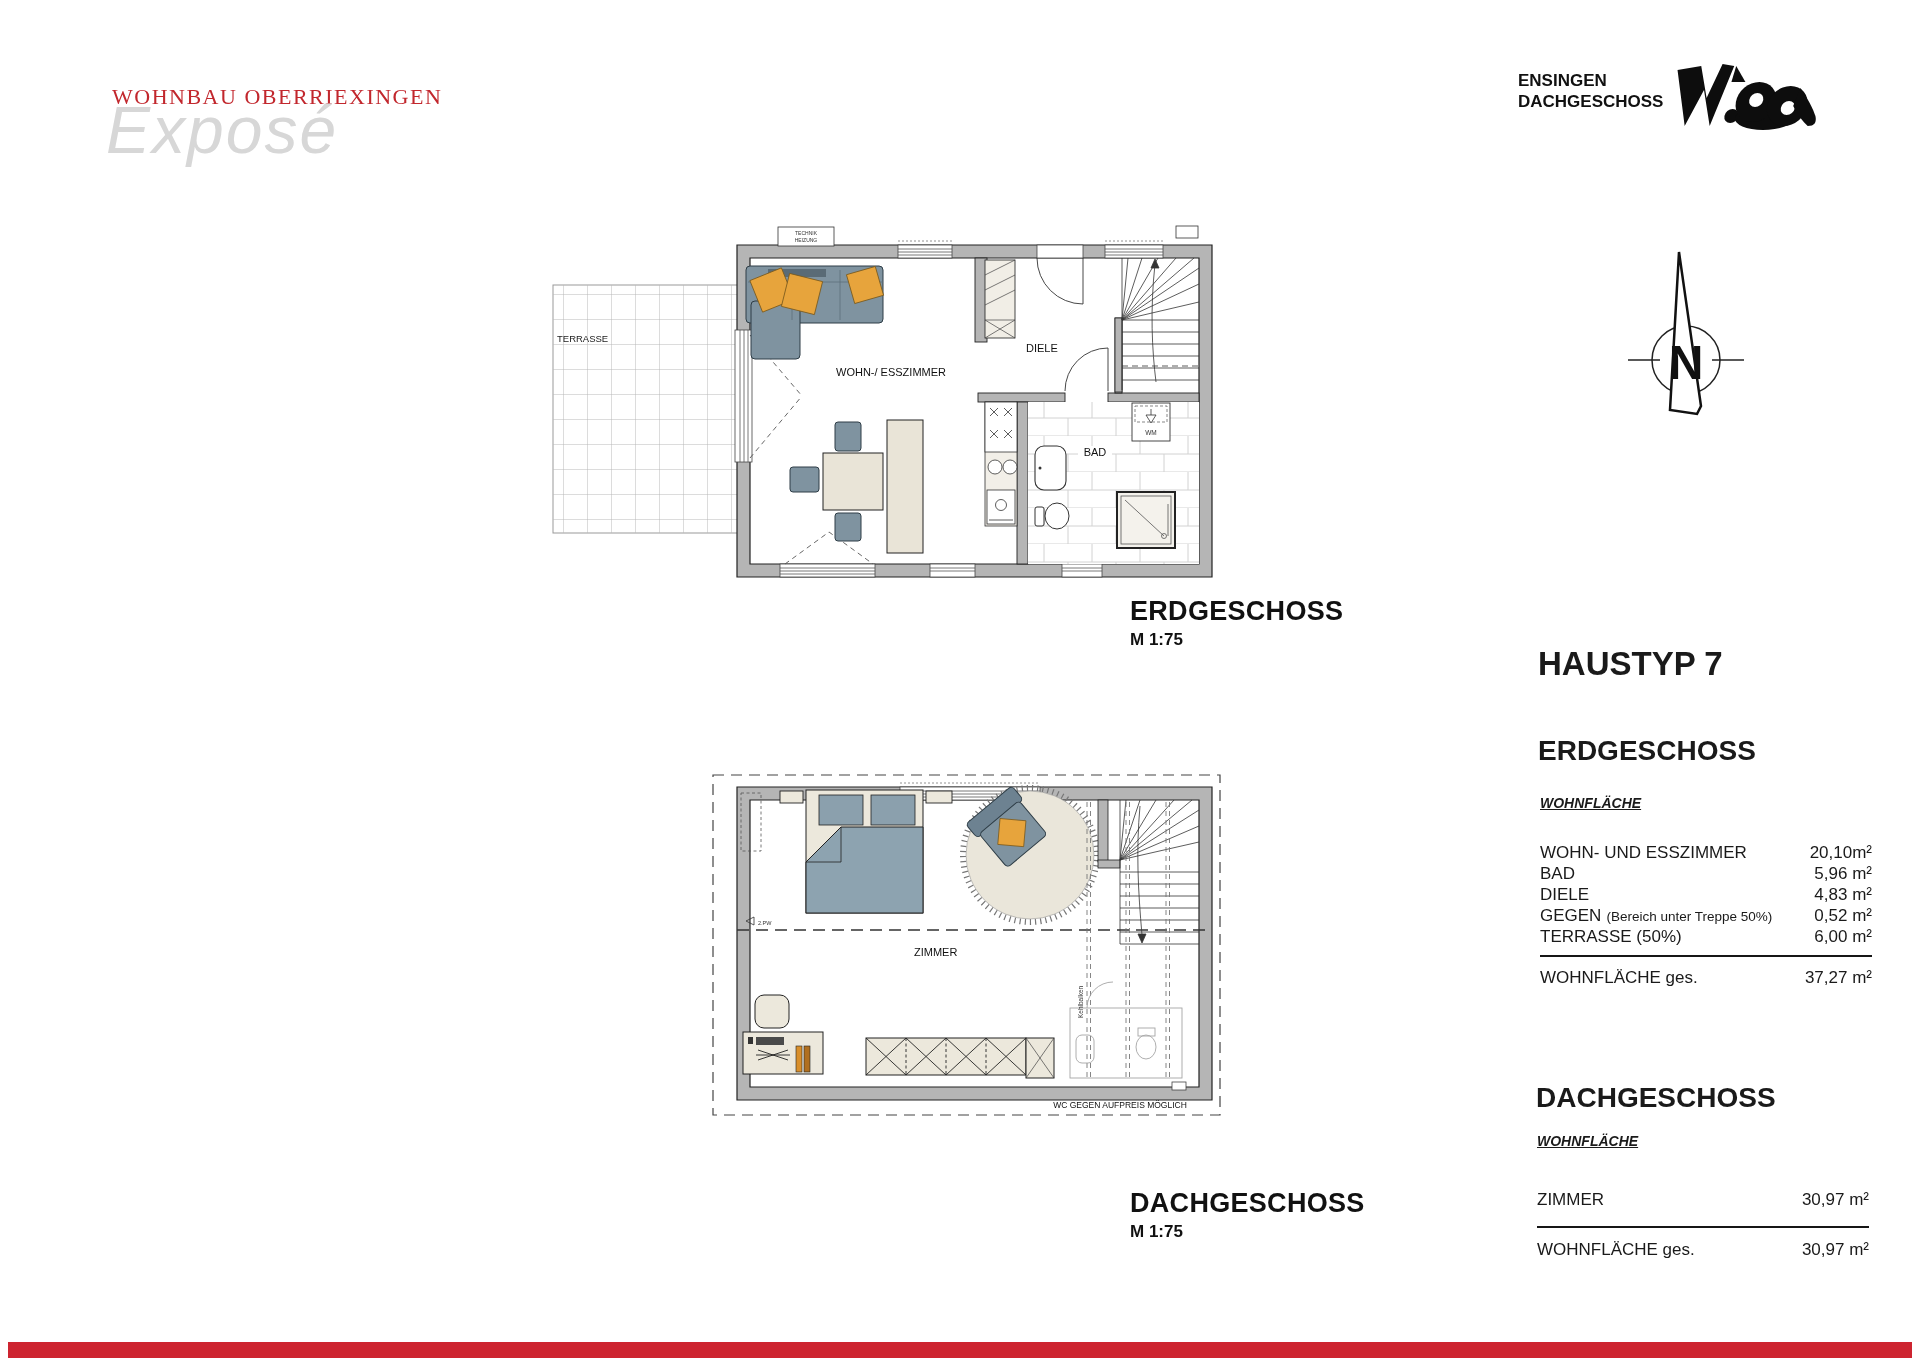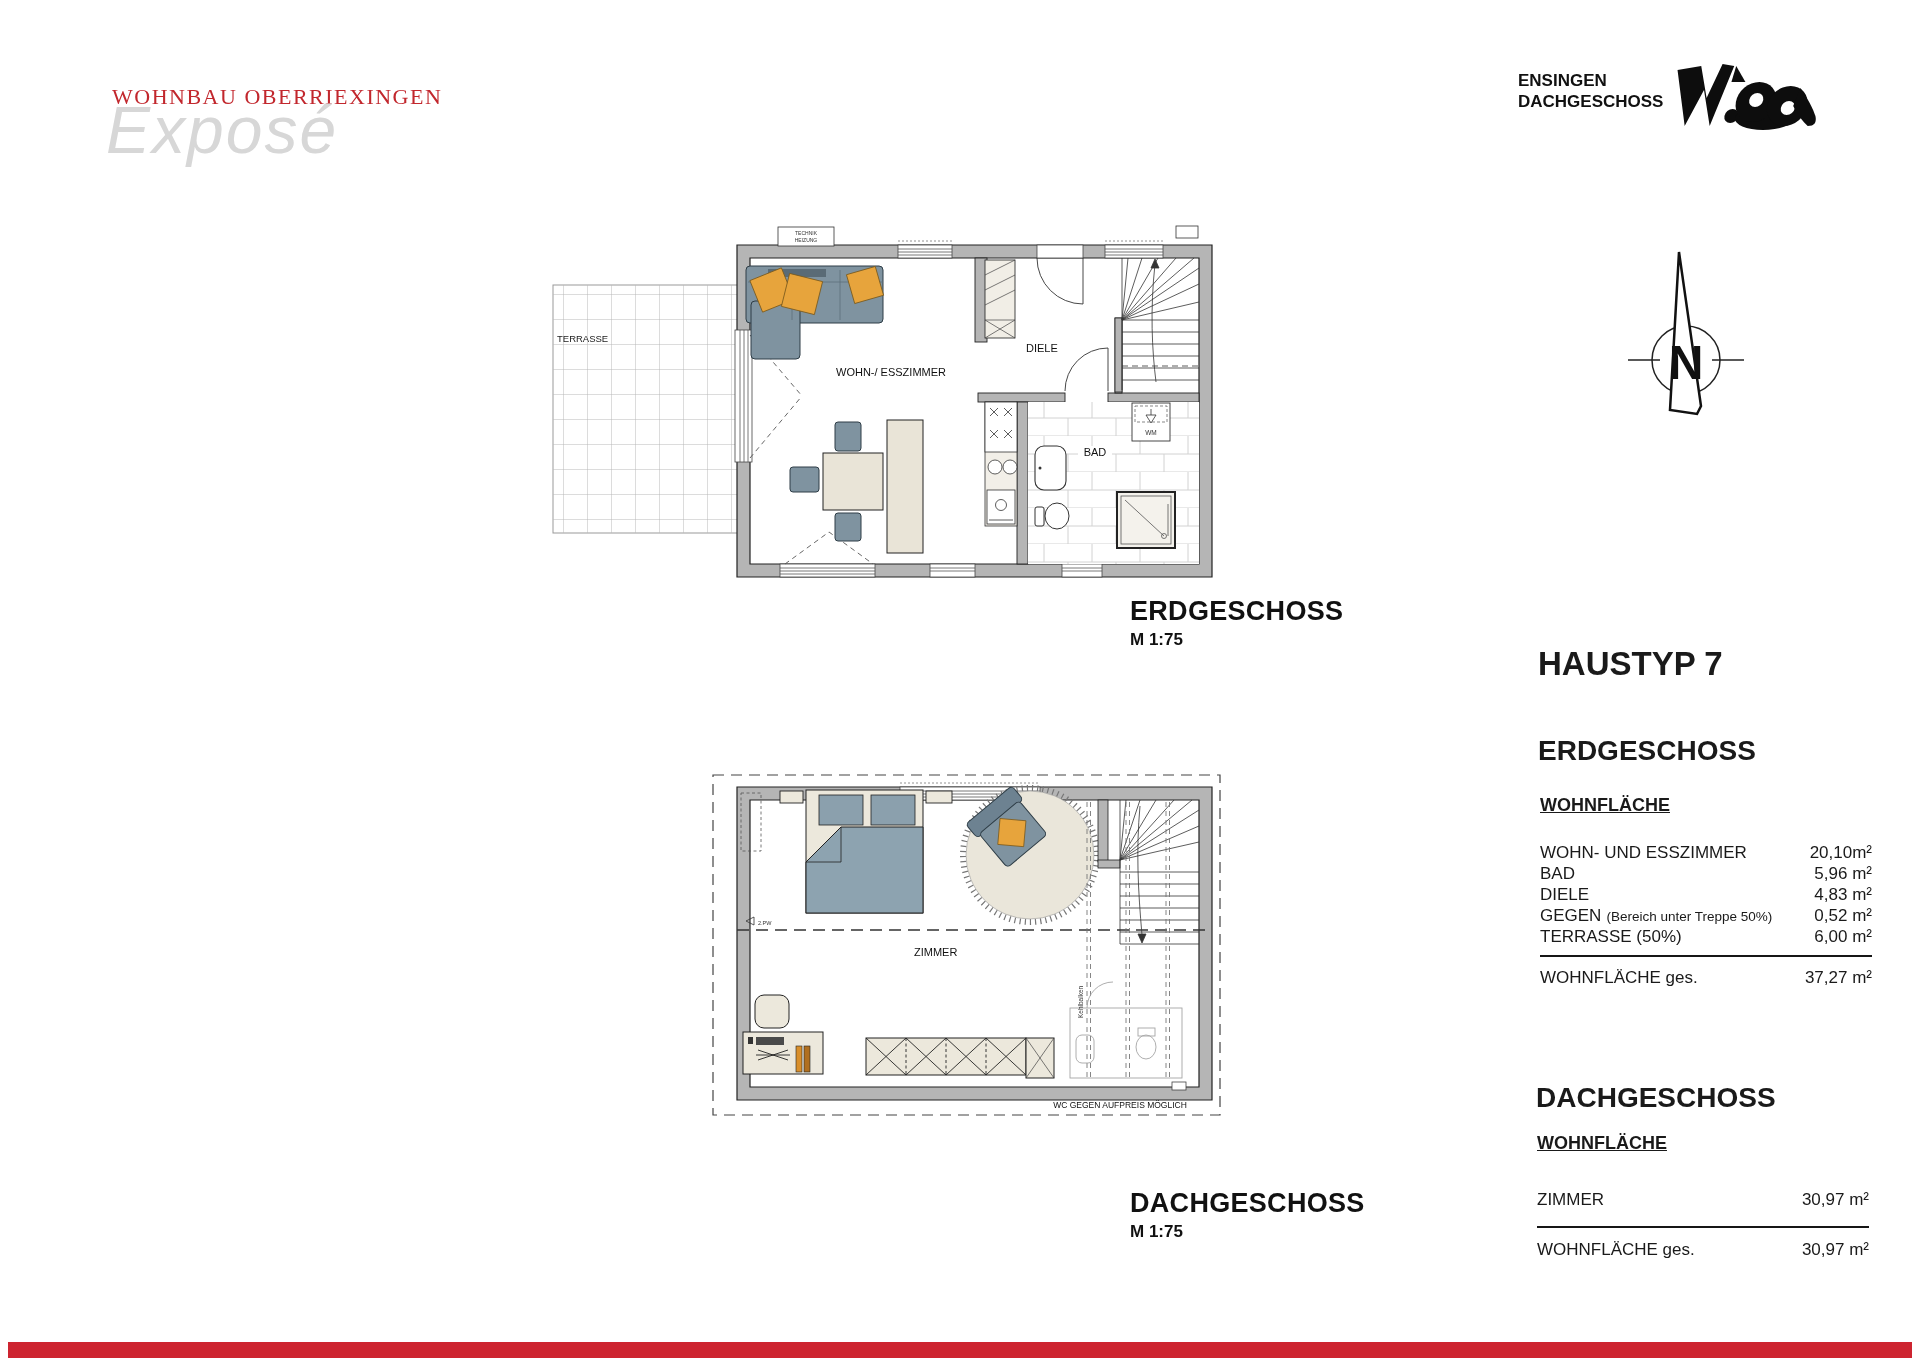--- a/index.html
+++ b/index.html
@@ -12,21 +12,21 @@
   .expose-title{left:106px;top:92px;font-size:66px;font-style:italic;color:#d7d7d7;letter-spacing:2px;}
   .project{left:1518px;top:70px;font-size:17px;font-weight:bold;line-height:21px;color:#111;}
 
   
   .plan-caption{font-size:27px;font-weight:bold;color:#111;letter-spacing:.3px;}
   .plan-scale{font-size:17px;font-weight:bold;color:#111;}
 
   
   .house-type{left:1538px;top:645px;font-size:33px;font-weight:bold;}
   .sec-head{font-size:28px;font-weight:bold;}
-  .sec-sub{font-size:18px;font-weight:bold;text-decoration:underline;}
+  .sec-sub{font-size:14px;font-weight:bold;text-decoration:underline;font-style:italic;}
   .tbl{left:1540px;width:332px;font-size:17px;}
   .trow{display:flex;align-items:baseline;height:21px;}
   .tnote{font-size:13.5px;margin-left:5px;}
   .tv{margin-left:auto;}
   .tsep{border-top:2px solid #161616;}
   .ttotal{display:flex;font-size:17px;}
 
   
   svg text{font-family:"Liberation Sans", sans-serif;}
   .footer-bar{left:8px;top:1342px;width:1904px;height:16px;background:#cd2430;}

